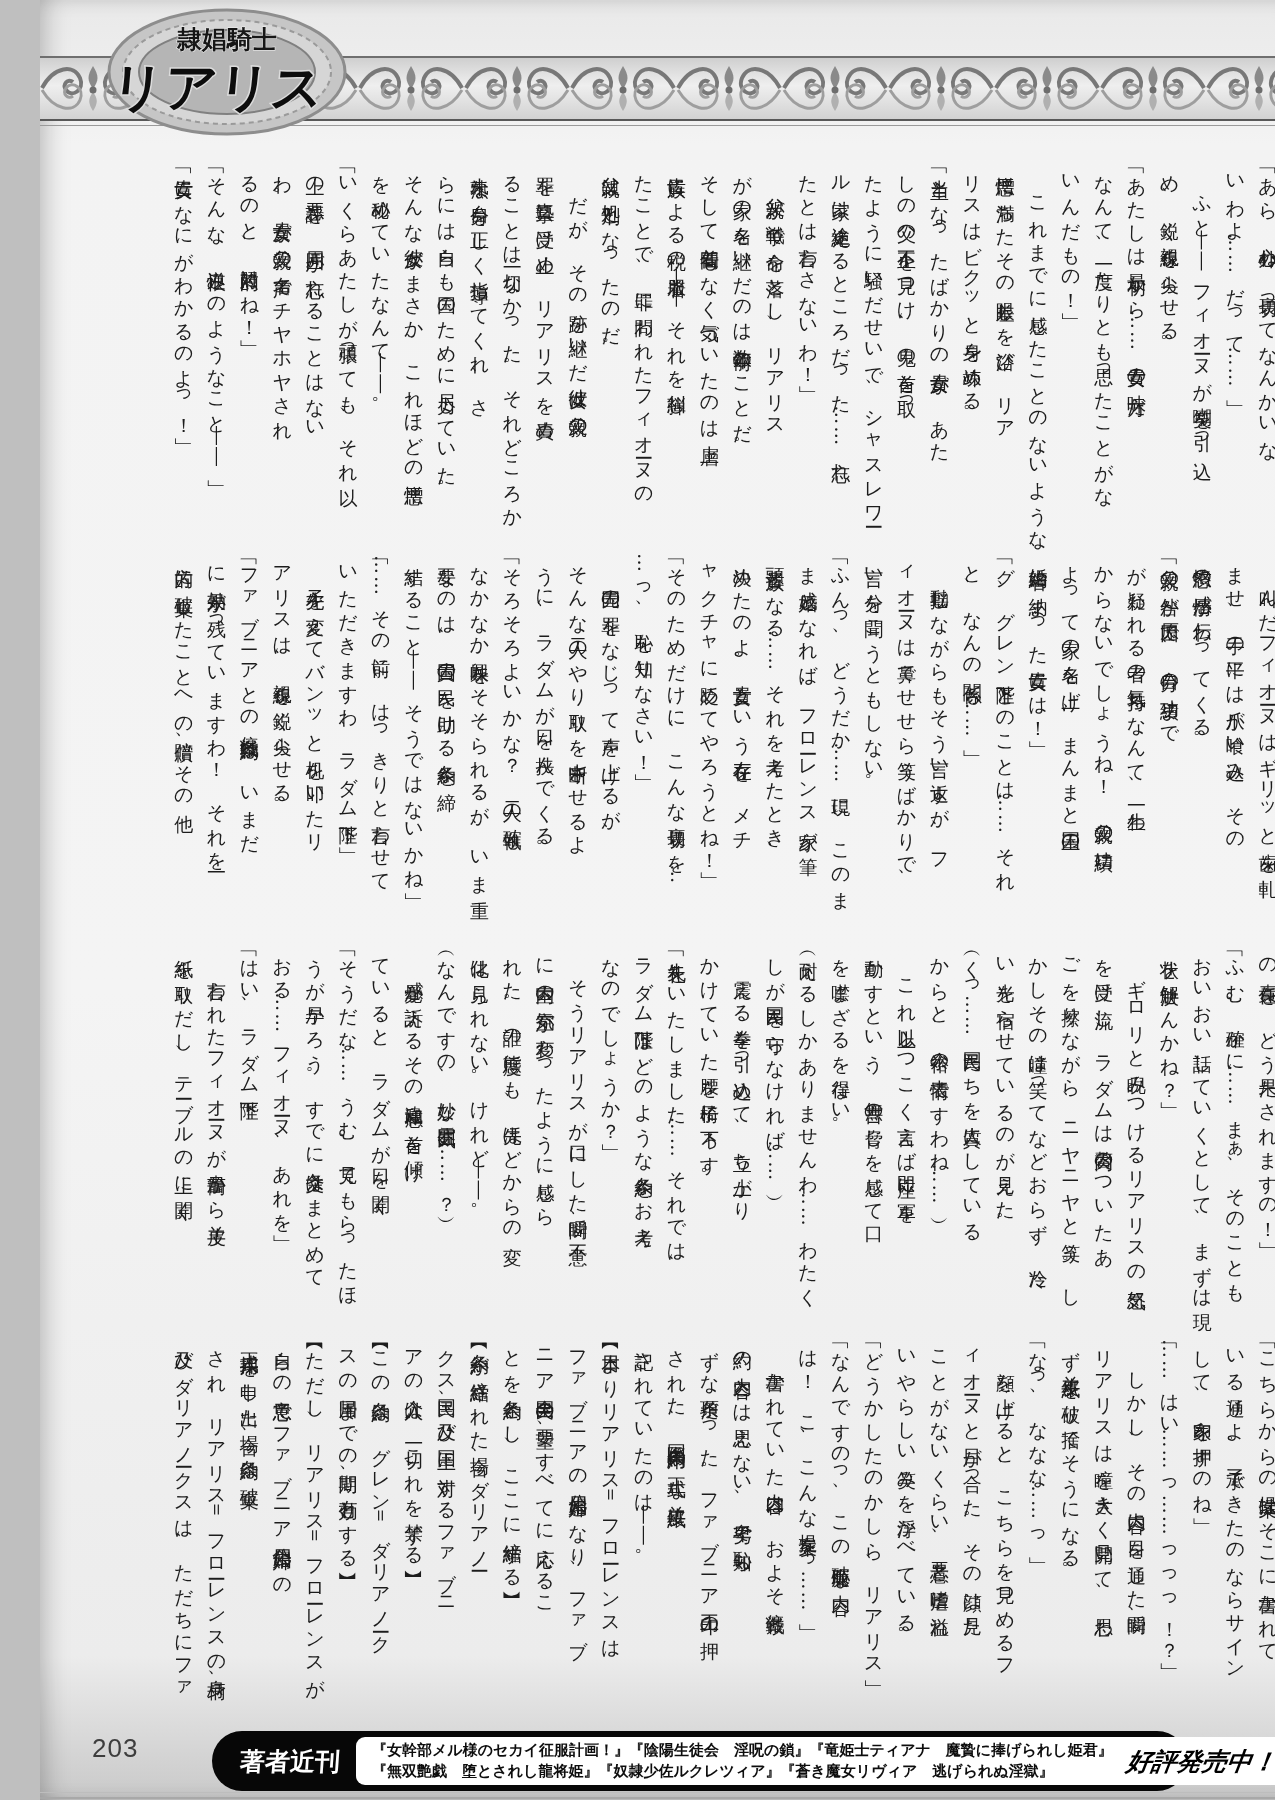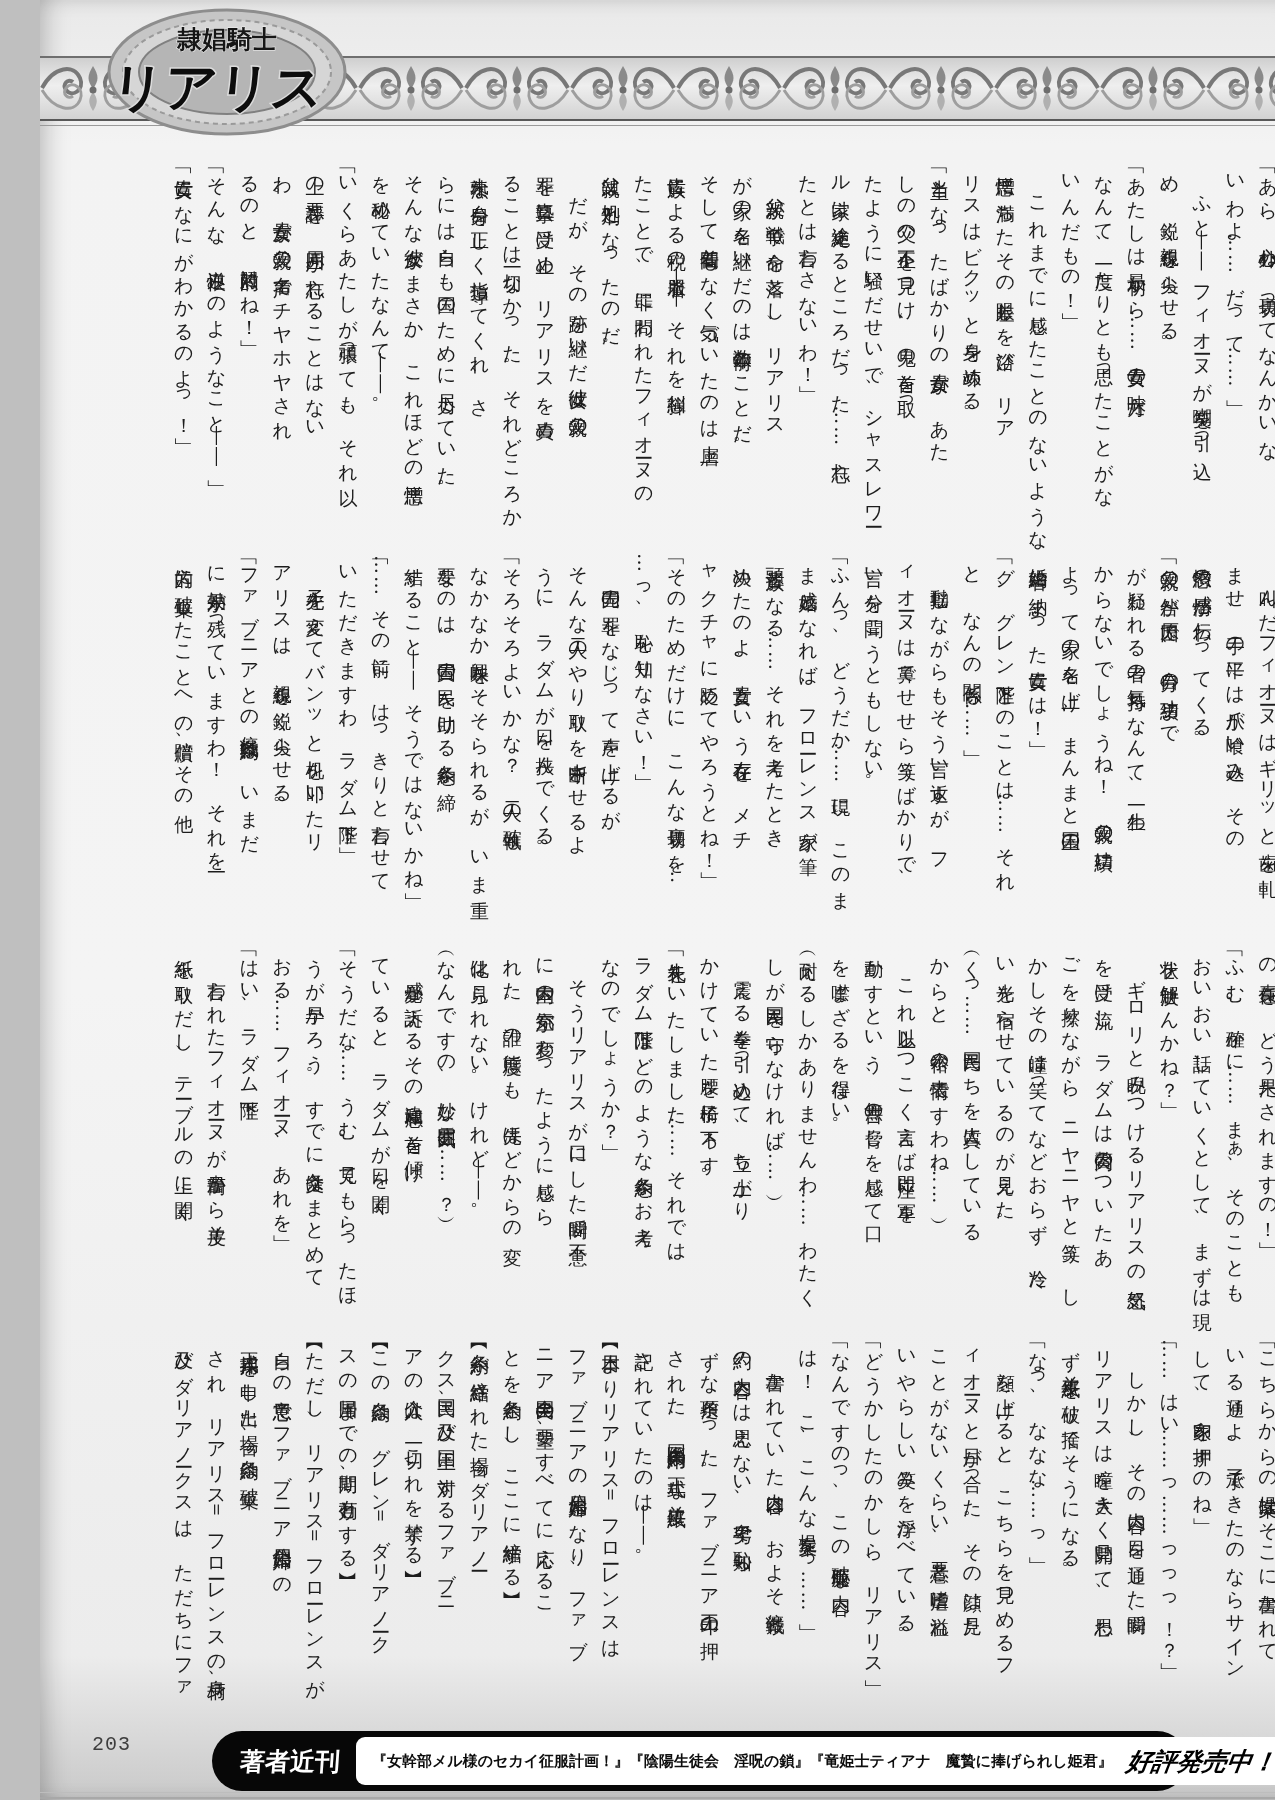--- a/index.html
+++ b/index.html
@@ -28,22 +28,22 @@
     font-size:19px;line-height:1.73;letter-spacing:2px;
   }
   .text-band p{margin:0;height:100%;white-space:nowrap;}
   .band-1{top:162px;}
   .band-2{top:553px;}
   .band-3{top:945px;}
   .band-4{top:1337px;}
   
   .page-number{
     position:absolute;left:52px;top:1733px;
-    font-family:Liberation Mono, monospace;
-    font-size:20px;color:#3d3d3d;letter-spacing:1px;
+    font-family:Liberation Sans, sans-serif;
+    font-size:26px;color:#3d3d3d;letter-spacing:1px;
   }
   .footer-bar{
     position:absolute;left:172px;top:1731px;width:975px;height:60px;
     background:#070707;border-radius:30px;
     display:flex;align-items:center;box-sizing:border-box;padding:0 10px 0 0;
   }
   .footer-label{
     color:#ffffff;font-family:"DejaVu Sans","Liberation Sans",sans-serif;
     font-weight:bold;font-size:25px;padding:0 16px 0 28px;white-space:nowrap;
     transform:skewX(-4deg);
@@ -258,20 +258,21 @@
       <p class="col">及びダリアノークスは、ただちにファ</p>
     </div>
 
   <div class="page-number">203</div>
 
   <div class="footer-bar">
     <span class="footer-label">著者近刊</span>
     <div class="footer-panel">
       <div class="footer-titles">
         <div>『女幹部メル様のセカイ征服計画！』『陰陽生徒会　淫呪の鎖』『竜姫士ティアナ　魔贄に捧げられし姫君』</div>
+        <div>『無双艶戯　堕とされし龍将姫』『奴隷少佐ルクレツィア』『蒼き魔女リヴィア　逃げられぬ淫獄』</div>
       </div>
       <span class="footer-onsale">好評発売中！</span>
     </div>
   </div>
 
   <div class="fline fl-2"></div>
   <div class="fline fl-1"></div>
 
 </div>
 

